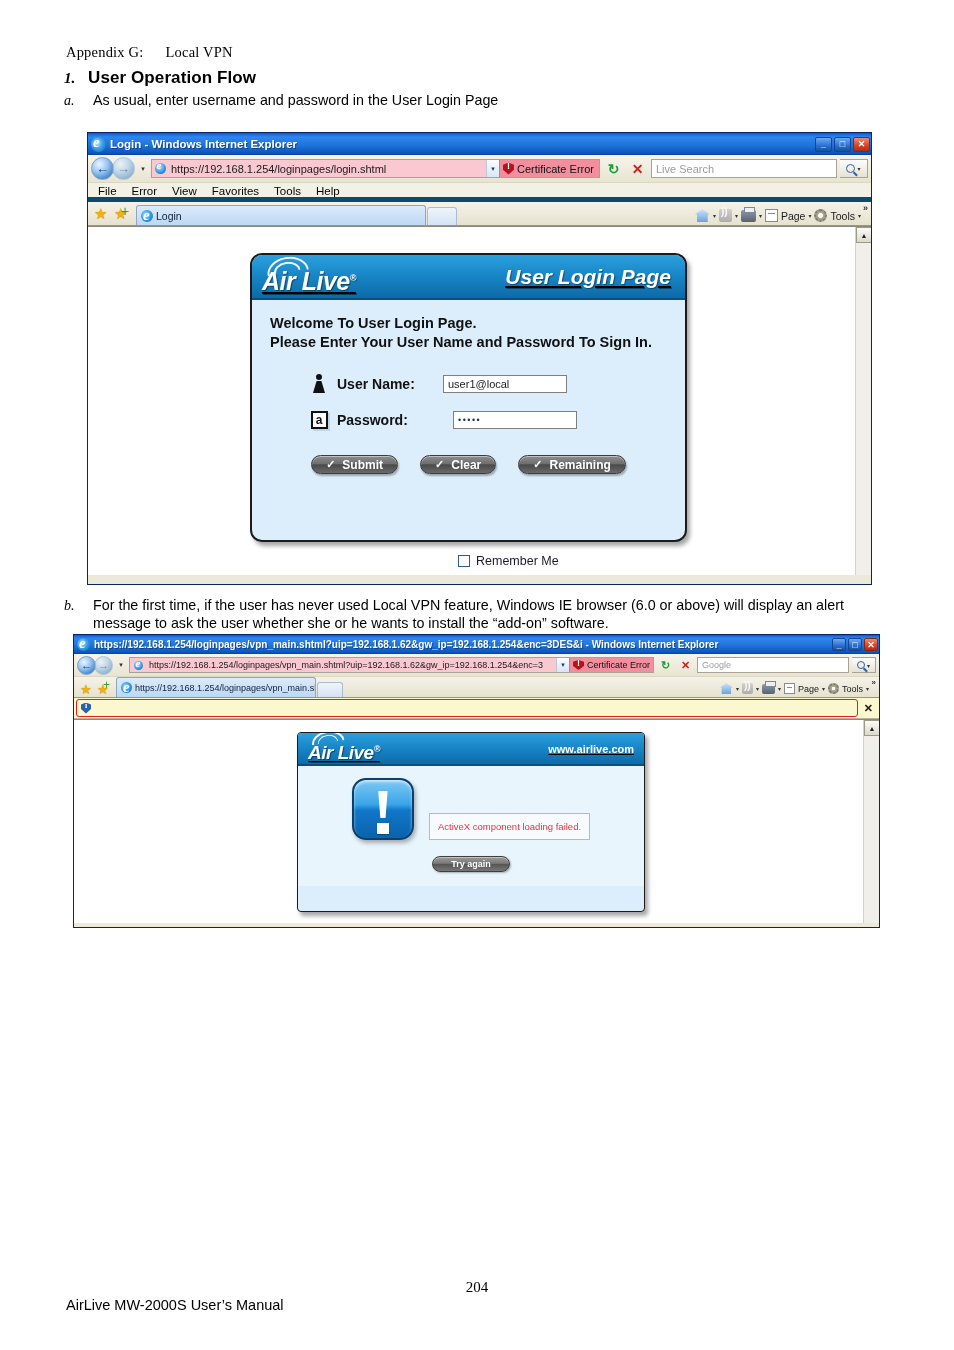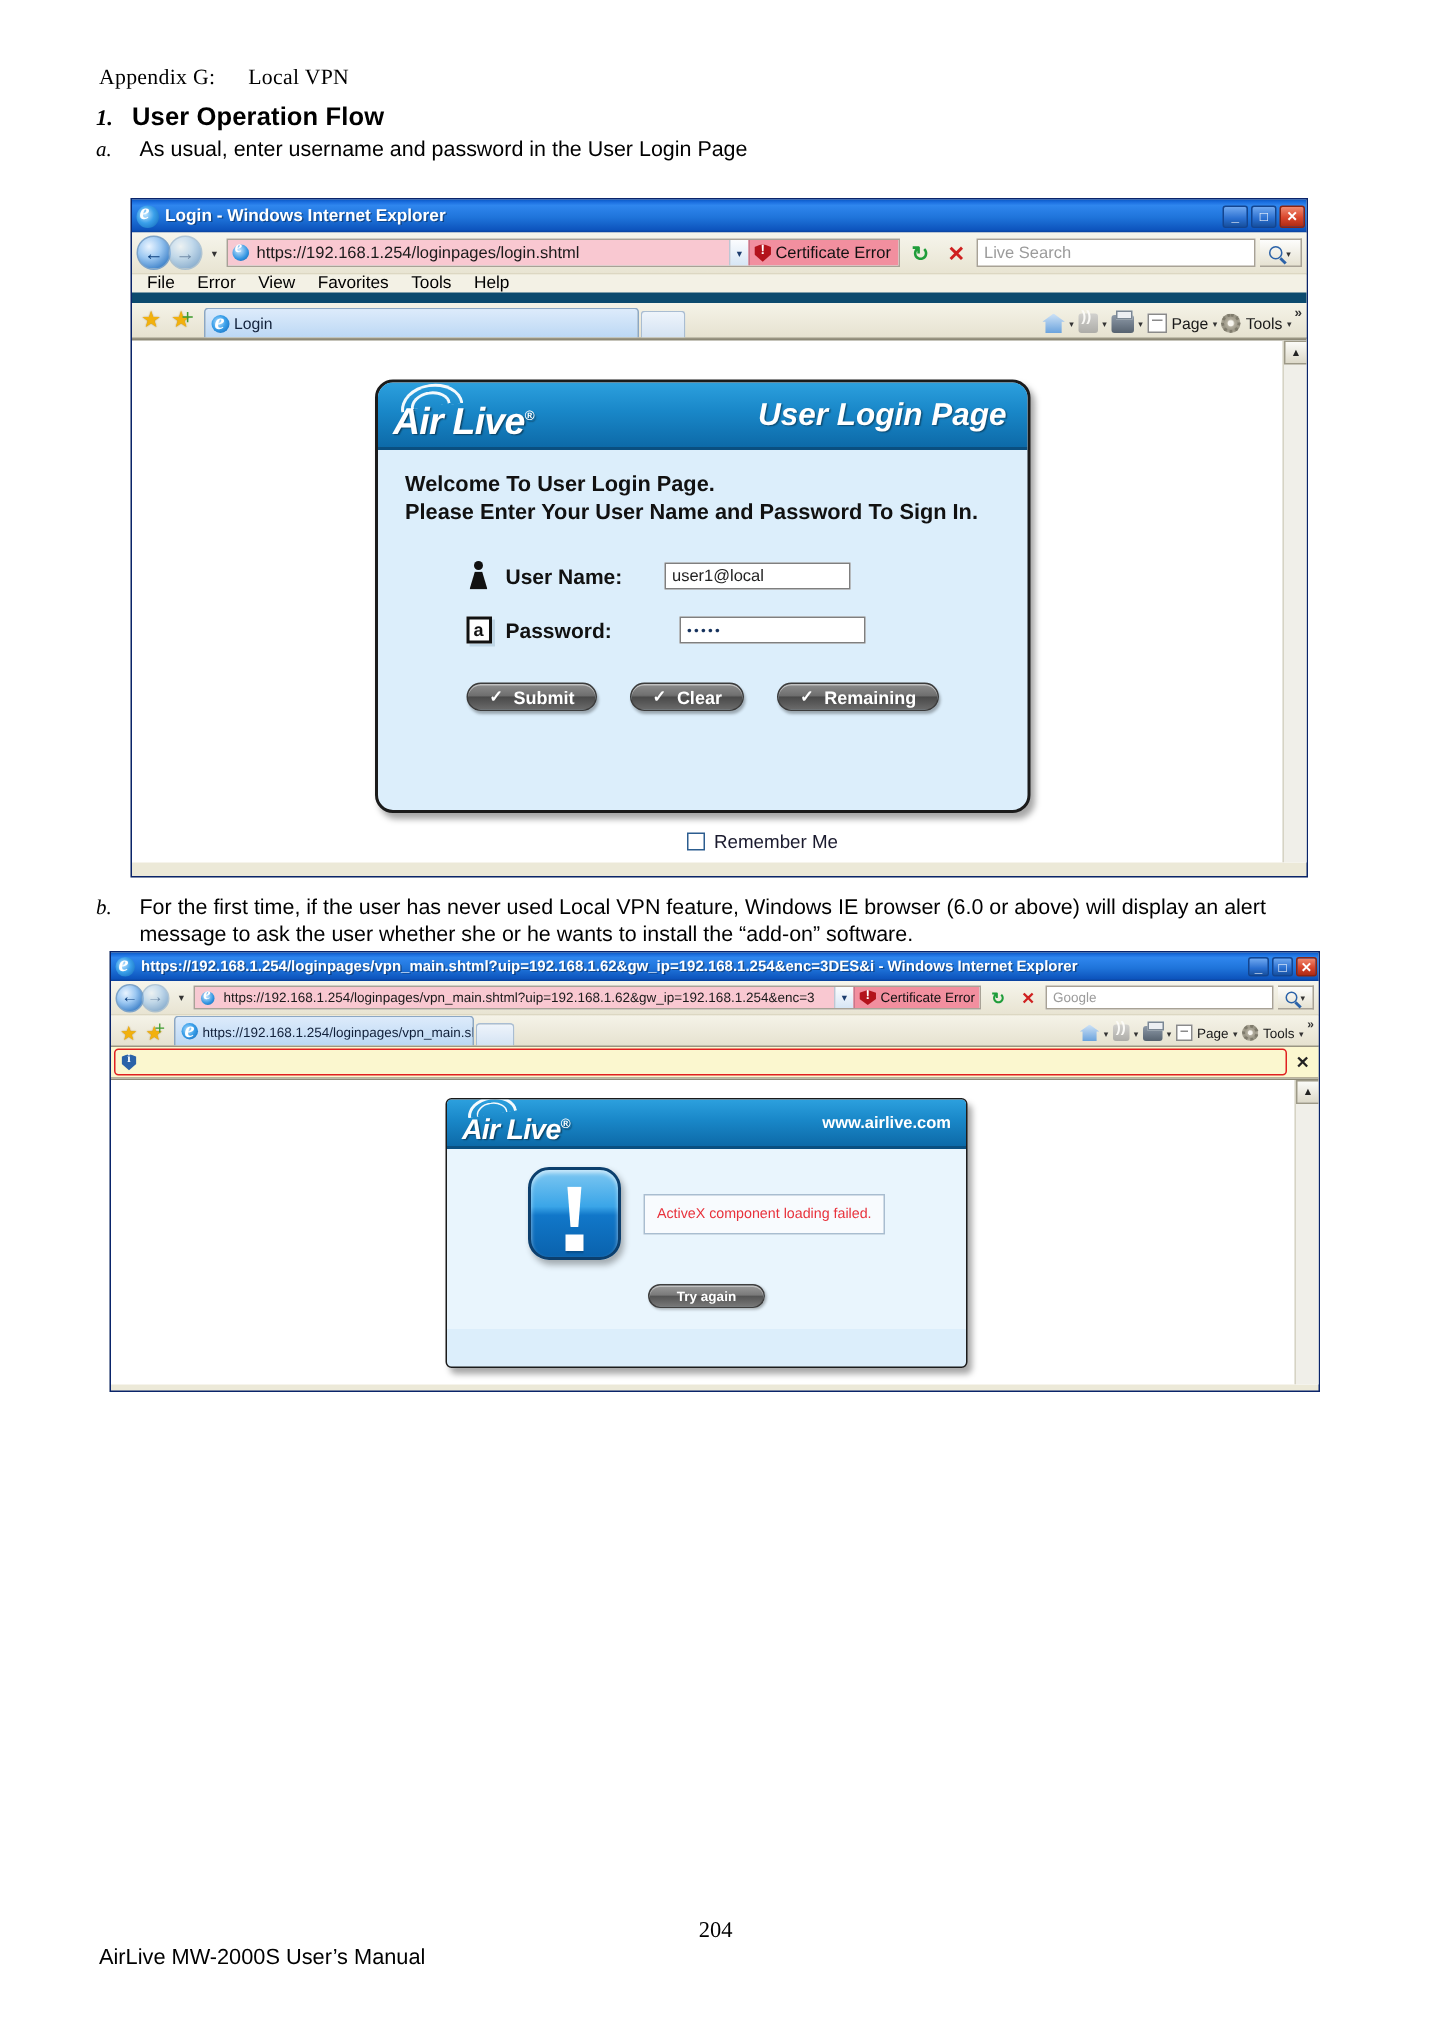--- a/index.html
+++ b/index.html
@@ -220,21 +220,21 @@
     transform: rotate(45deg);
   }
   .tiny-caret { font-size: 6px; color:#333; }
 
   
   .ie-menubar {
     height: 19px; background: #f3f1e5;
     display: flex; align-items: flex-end; gap: 15px;
     padding-left: 10px;
     font-size: 11.5px;
-    border-bottom: 7px solid #0c4a6e;
+    border-bottom: 5px solid #0c4a6e;
   }
 
   
   .ie-tabrow {
     height: 24px; background: linear-gradient(to bottom,#f5f3e8,#e6e2d0);
     display: flex; align-items: flex-end;
     padding: 0 4px;
     border-bottom: 1px solid #9a9582;
     position: relative;
   }
@@ -373,20 +373,21 @@
     box-shadow: 3px 4px 4px rgba(0,0,0,.35);
     overflow: hidden;
   }
   .al-header {
     height: 45px;
     background: linear-gradient(to bottom,#2ca0de 0%,#1987c8 45%,#0d6aa8 100%);
     display: flex; align-items: center; justify-content: space-between;
     padding: 0 14px 0 10px;
     border-bottom: 2px solid #0a4f80;
     position: relative;
+    text-decoration: underline;
   }
   .al-logo { position: relative; padding-top: 6px; }
   .al-arc {
     position: absolute; left: 4px; top: -2px;
     width: 42px; height: 16px;
     border: 2.5px solid #ffffff;
     border-radius: 50% 50% 0 0 / 100% 100% 0 0;
     border-bottom: none;
     transform: rotate(-9deg);
     opacity: .95;
@@ -483,21 +484,21 @@
     width: 12px; height: 12px; background:#fff;
     border: 1.5px solid #2c5d8f;
   }
 
   
   .al-panel2-body {
     background: #e9f5fd;
     padding: 12px 0 0 0;
     display: flex; flex-direction: column; align-items: center;
   }
-  .ax-row { display: flex; align-items: center; gap: 15px; padding: 0 14px; }
+  .ax-row { display: flex; align-items: flex-end; gap: 15px; padding: 0 14px; }
   .excl-icon {
     width: 62px; height: 62px; flex: 0 0 62px;
     border-radius: 14px;
     background: linear-gradient(to bottom,#7ec8f2 0%,#3aa5e8 42%,#1177c9 52%,#0a62ad 100%);
     border: 2px solid #0c3f6d;
     box-shadow: inset 0 2px 3px rgba(255,255,255,.6), 2px 3px 4px rgba(0,0,0,.3);
     position: relative;
   }
   .excl-icon::before {
     content:""; position:absolute; left:50%; top:11px;

